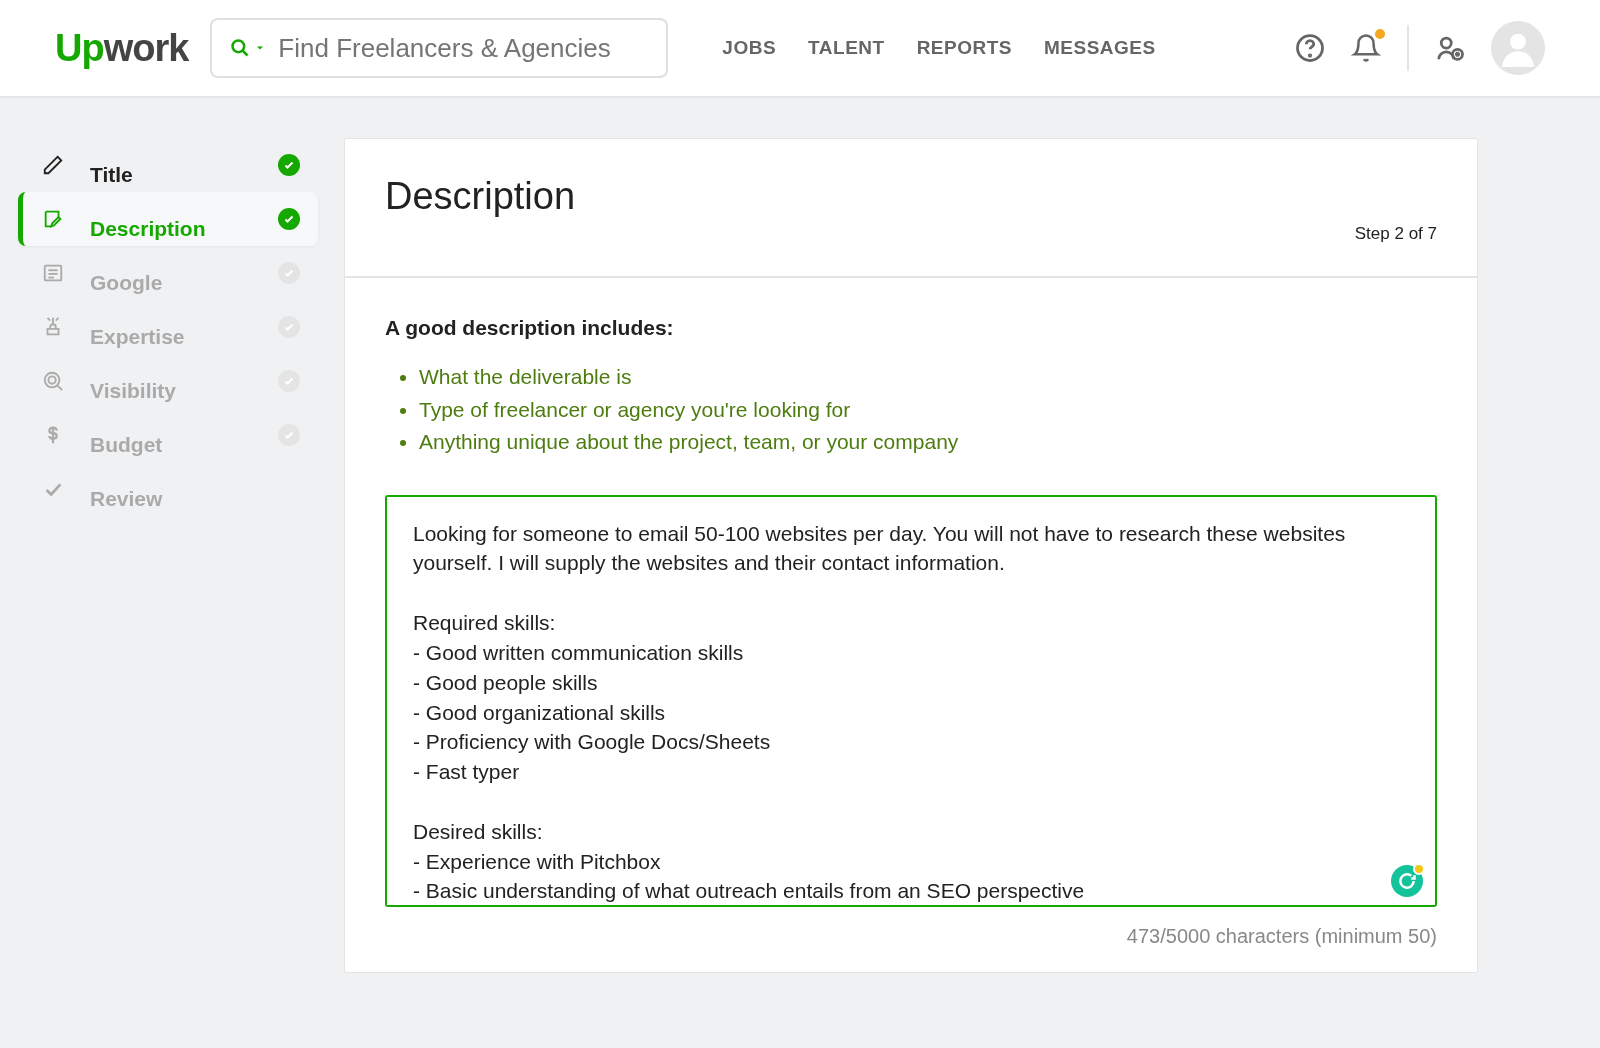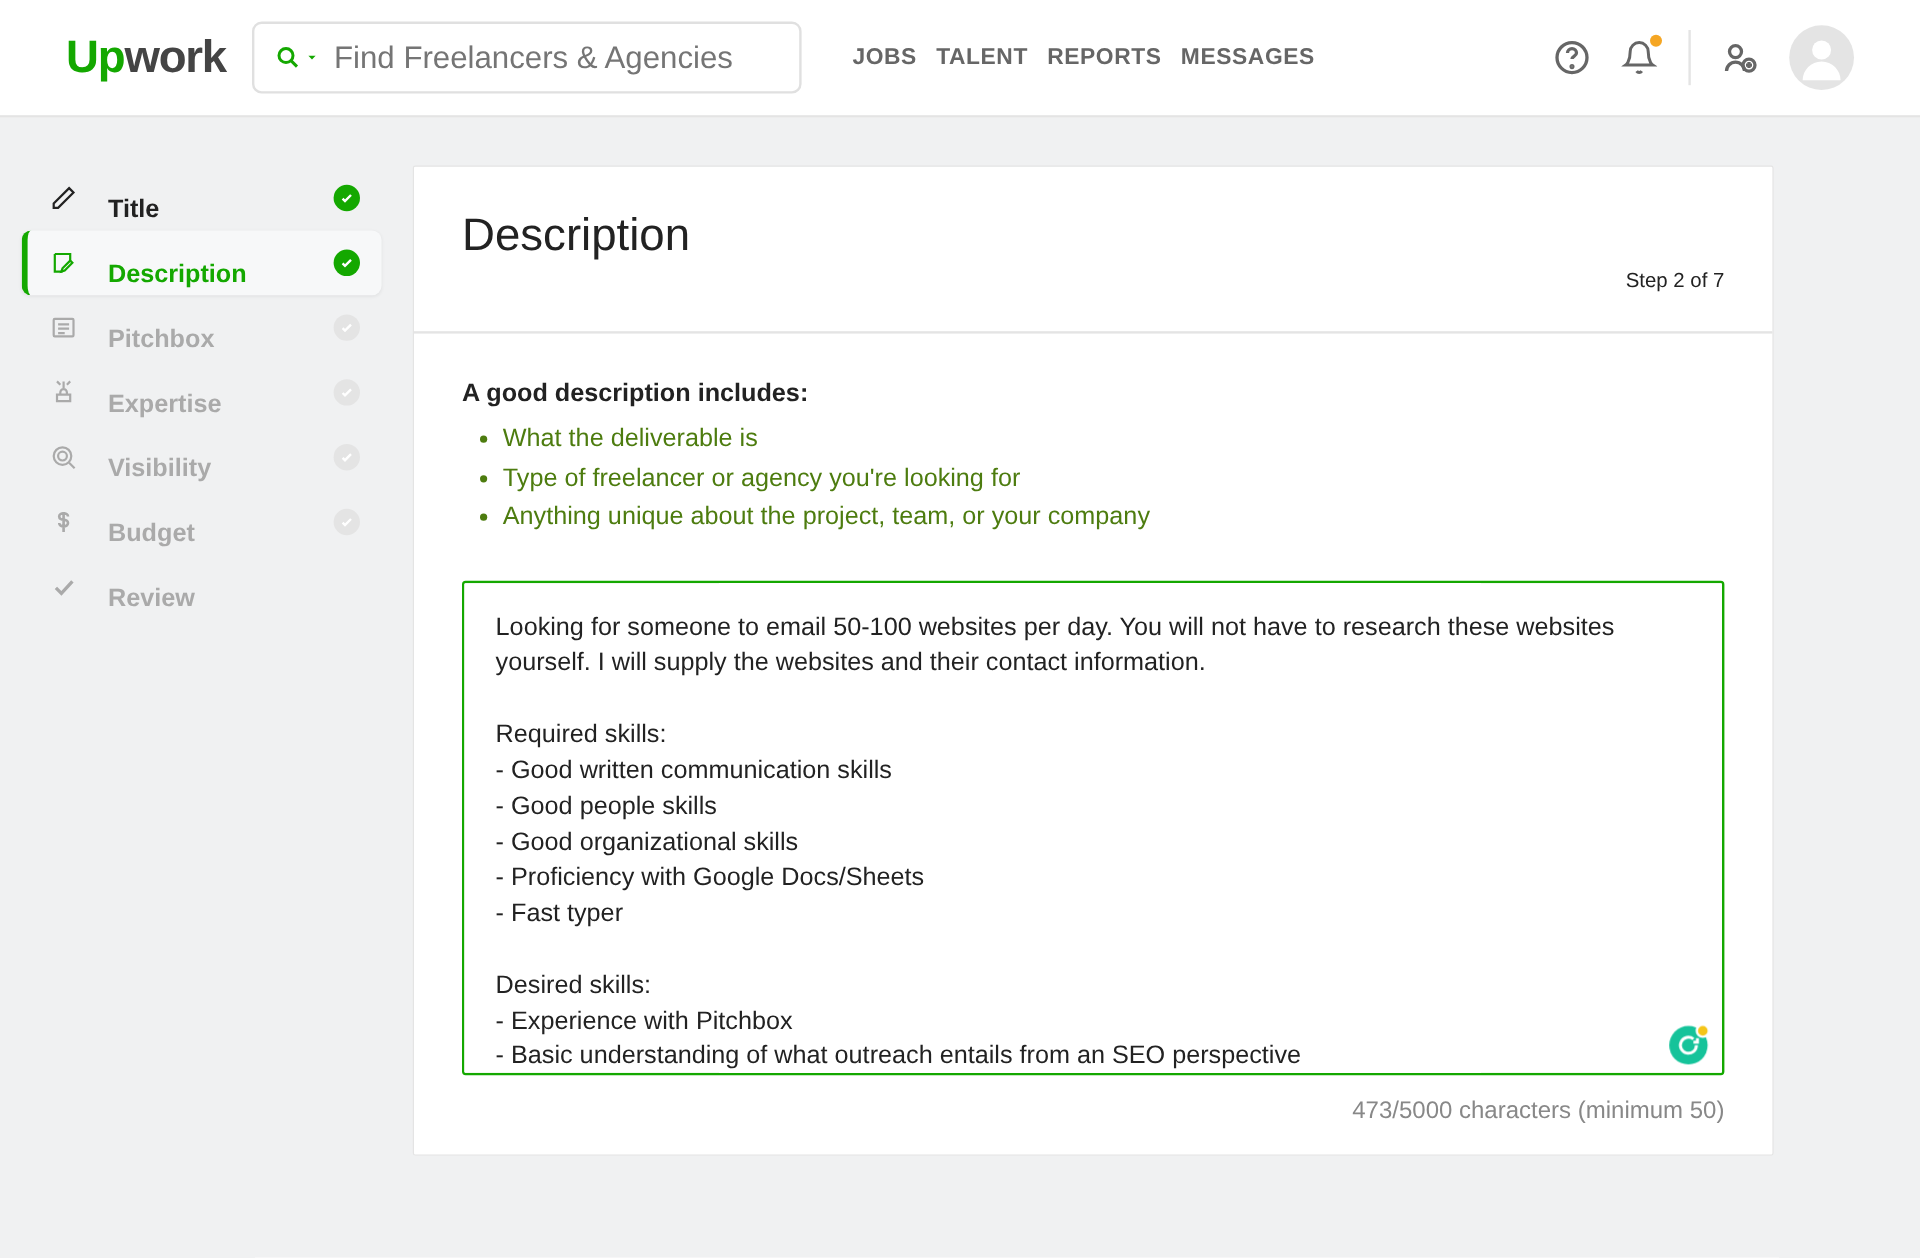--- a/index.html
+++ b/index.html
@@ -49,22 +49,22 @@
     .search-input {
       border: none;
       outline: none;
       font-size: 26px;
       color: #999;
       flex: 1;
       background: transparent;
     }
     .nav-links {
       display: flex;
-      gap: 16px;
-      margin-left: 20px;
+      gap: 32px;
+      margin-left: 32px;
       align-items: center;
     }
     .nav-link {
       font-weight: 700;
       font-size: 19px;
       color: #666;
       letter-spacing: 0.5px;
       cursor: pointer;
     }
     .header-right {
@@ -184,21 +184,21 @@
       color: #222;
       text-align: right;
     }
     .panel-body {
       padding: 38px 40px 24px;
     }
     .hint-title {
       font-size: 21px;
       font-weight: 700;
       color: #222;
-      margin-bottom: 10px;
+      margin-bottom: 21px;
     }
     .hint-list {
       list-style: disc;
       padding-left: 34px;
       margin-bottom: 36px;
     }
     .hint-list li {
       font-size: 21px;
       font-weight: 400;
       color: #4d7c0f;
@@ -343,21 +343,21 @@
     </div>
     <div class="sidebar-item">
       <span class="sidebar-icon">
         <svg width="22" height="22" viewBox="0 0 24 24" fill="none" stroke="currentColor" stroke-width="2">
             <rect x="3" y="4" width="18" height="16" rx="1"></rect>
             <line x1="7" y1="9" x2="17" y2="9"></line>
             <line x1="7" y1="13" x2="17" y2="13"></line>
             <line x1="7" y1="17" x2="13" y2="17"></line>
           </svg>
       </span>
-      <span class="sidebar-label">Pitchbox</span>
+      <span class="sidebar-label">Google</span>
       <span class="sidebar-check">
         <svg width="12" height="12" viewBox="0 0 24 24" fill="none" stroke="#fff" stroke-width="4">
             <path d="M5 13l4 4L19 7"></path>
           </svg>
       </span>
     </div>
     <div class="sidebar-item">
       <span class="sidebar-icon">
         <svg width="22" height="22" viewBox="0 0 24 24" fill="none" stroke="currentColor" stroke-width="2">
             <path d="M12 2v6M9 5l-3-3M15 5l3-3M6 14h12v6H6zM9 14v-2a3 3 0 016 0v2"></path>

